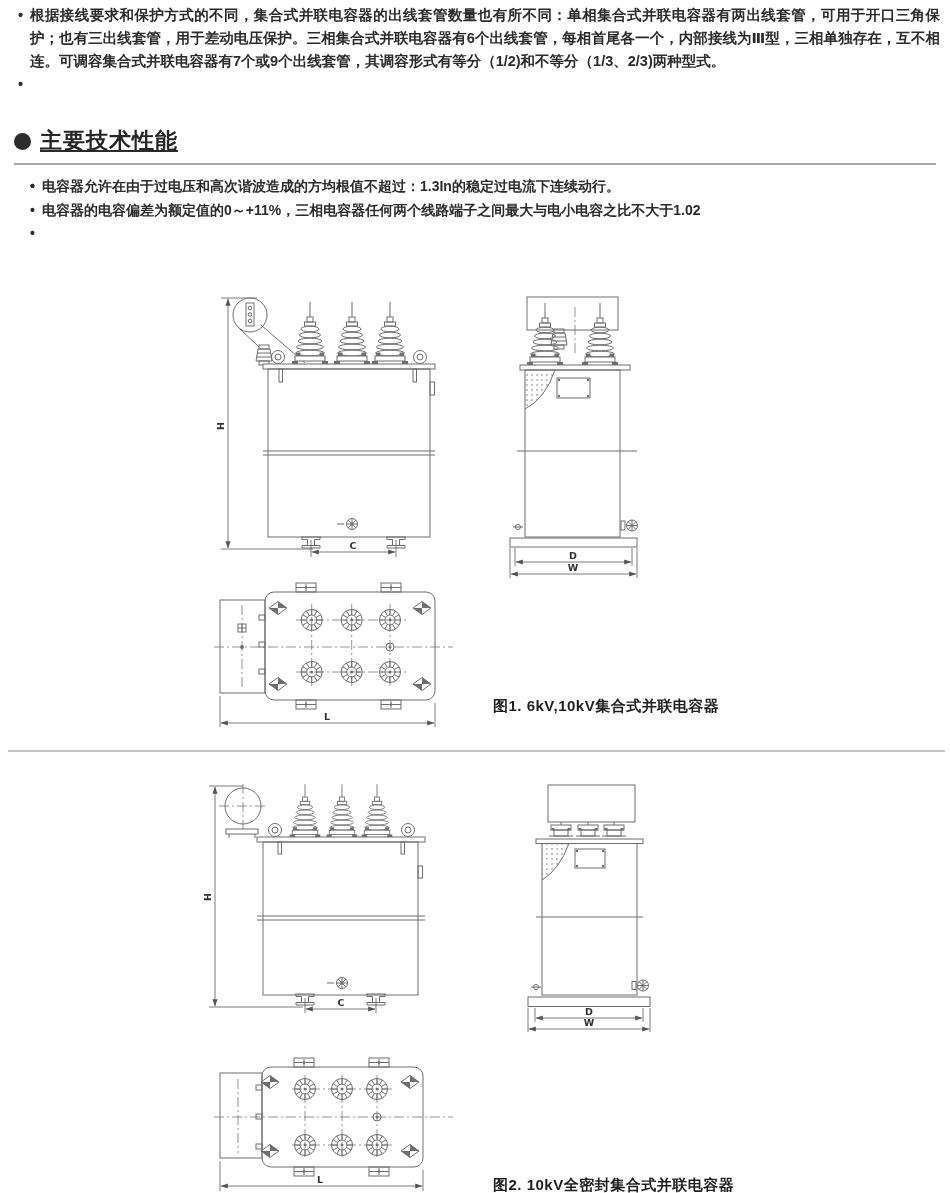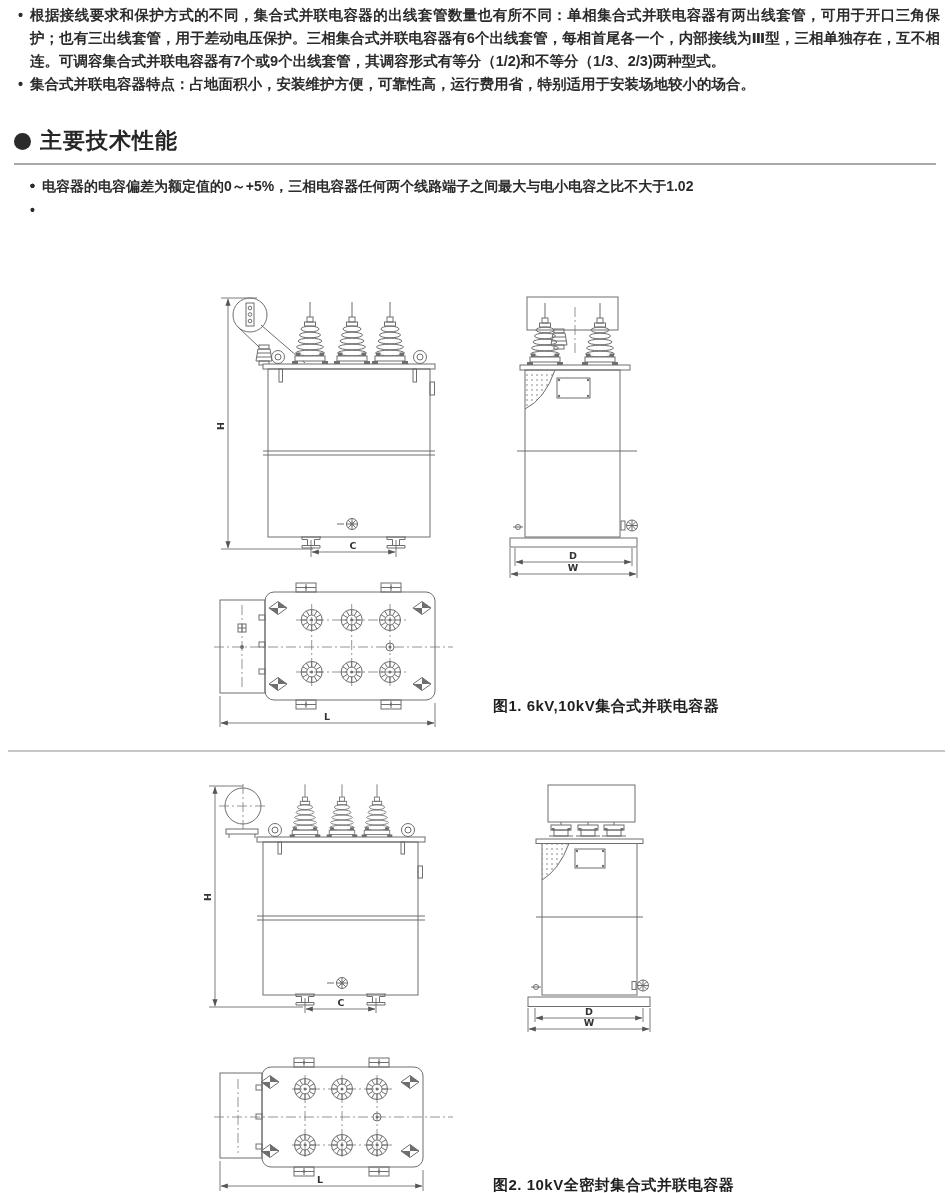--- a/index.html
+++ b/index.html
@@ -5,21 +5,21 @@
   html,body{margin:0;padding:0;background:#ffffff;}
   body{width:950px;height:1193px;position:relative;overflow:hidden;
        font-family:"Liberation Sans","DejaVu Sans",sans-serif;color:#2b2b2b;}
 
   
   .abs{position:absolute;}
   .intro{left:18px;top:4px;width:922px;font-size:14.5px;line-height:23px;font-weight:700;}
   .b-item{position:relative;padding-left:12px;text-align:justify;}
   .b-item .dot{position:absolute;left:0;top:0;font-weight:700;}
   .section-head{left:14px;top:126px;width:922px;padding-bottom:7px;border-bottom:2px solid #a8a8a8;
-                display:flex;align-items:center;gap:9px;}
+                display:flex;align-items:center;gap:9px;text-decoration:underline;}
   .section-head .bullet-circle{width:17px;height:17px;border-radius:50%;background:#2b2b2b;flex:0 0 auto;}
   .section-head h1{margin:0;font-size:22px;font-weight:700;letter-spacing:1px;color:#262626;}
   .perf{left:30px;top:175px;width:900px;font-size:14px;line-height:23.5px;font-weight:700;}
   .caption{font-size:15px;font-weight:700;color:#1f1f1f;letter-spacing:0.5px;padding-left:28px;}
   .divider{left:8px;top:750px;width:937px;height:2px;background:#c6c6c6;}
 
   
   svg.fig{position:absolute;overflow:visible;}
   .ln{fill:none;stroke:#6e6e6e;stroke-width:1;}
   .lnw{fill:#ffffff;stroke:#6e6e6e;stroke-width:1;}
@@ -91,39 +91,39 @@
   </defs>
 </svg>
 
 <div class="abs intro">
   <div class="b-item">
     <span class="dot">•</span>
     <span>根据接线要求和保护方式的不同，集合式并联电容器的出线套管数量也有所不同：单相集合式并联电容器有两出线套管，可用于开口三角保护；也有三出线套管，用于差动电压保护。三相集合式并联电容器有6个出线套管，每相首尾各一个，内部接线为Ⅲ型，三相单独存在，互不相连。可调容集合式并联电容器有7个或9个出线套管，其调容形式有等分（1/2)和不等分（1/3、2/3)两种型式。</span>
   </div>
   <div class="b-item">
     <span class="dot">•</span>
-    <span>集合式并联电容器特点：占地面积小，安装维护方便，可靠性高，运行费用省，特别适用于安装场地较小的场合。</span>
   </div>
 </div>
 
 <div class="abs section-head">
   <span class="bullet-circle"></span>
   <h1>主要技术性能</h1>
 </div>
 
 <div class="abs perf">
   <div class="b-item">
     <span class="dot">•</span>
   </div>
   <div class="b-item">
     <span class="dot">•</span>
-  </div>
-  <div class="b-item">
-    <span class="dot">•</span>
-    <span>电容器的电容偏差为额定值的0～+5%，三相电容器任何两个线路端子之间最大与电小电容之比不大于1.02</span>
+    <span>电容器允许在由于过电压和高次谐波造成的方均根值不超过：1.3In的稳定过电流下连续动行。</span>
+  </div>
+  <div class="b-item">
+    <span class="dot">•</span>
+    <span>电容器的电容偏差为额定值的0～+11%，三相电容器任何两个线路端子之间最大与电小电容之比不大于1.02</span>
   </div>
   <div class="b-item">
     <span class="dot">•</span>
   </div>
 </div>
 
 <svg class="fig" style="left:215px;top:293px" width="265" height="266" viewBox="0 0 265 266">
 
   <line class="dim" x1="6" y1="5" x2="42" y2="5"></line>
   <line class="dim" x1="6" y1="256" x2="98" y2="256"></line>

